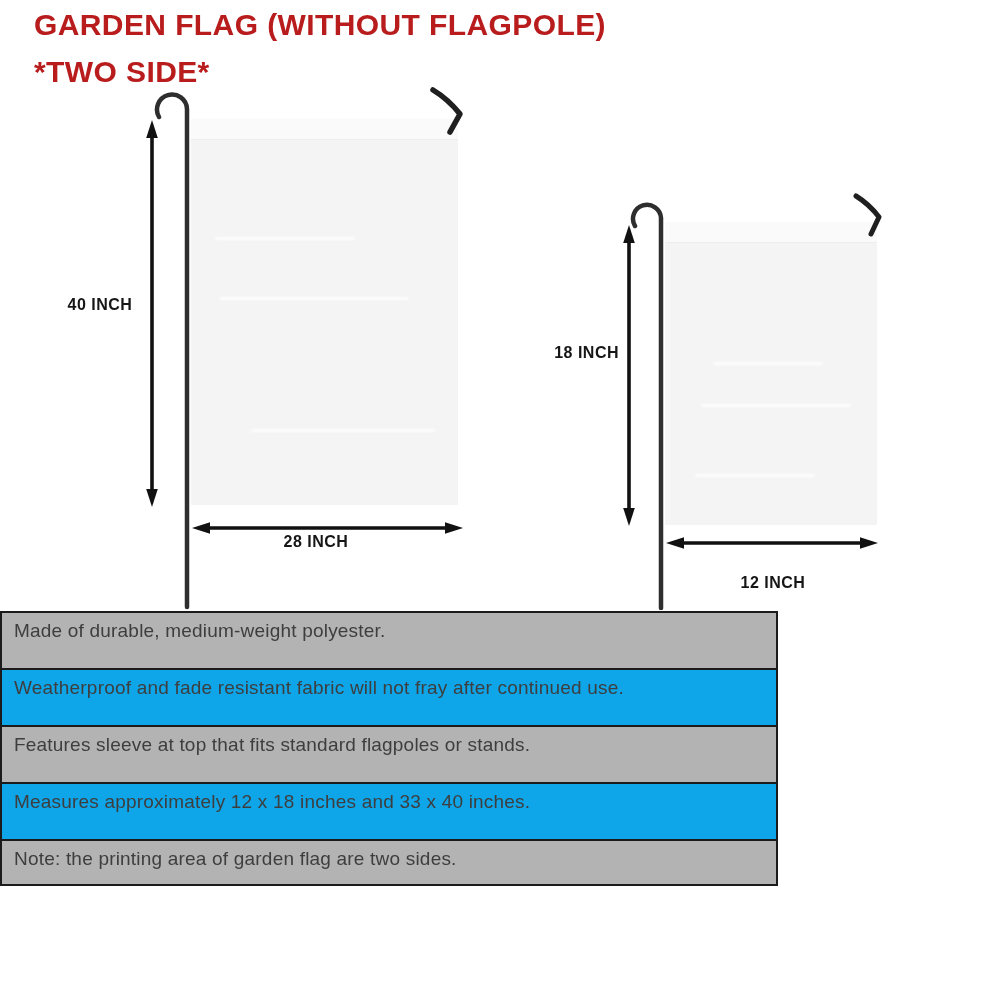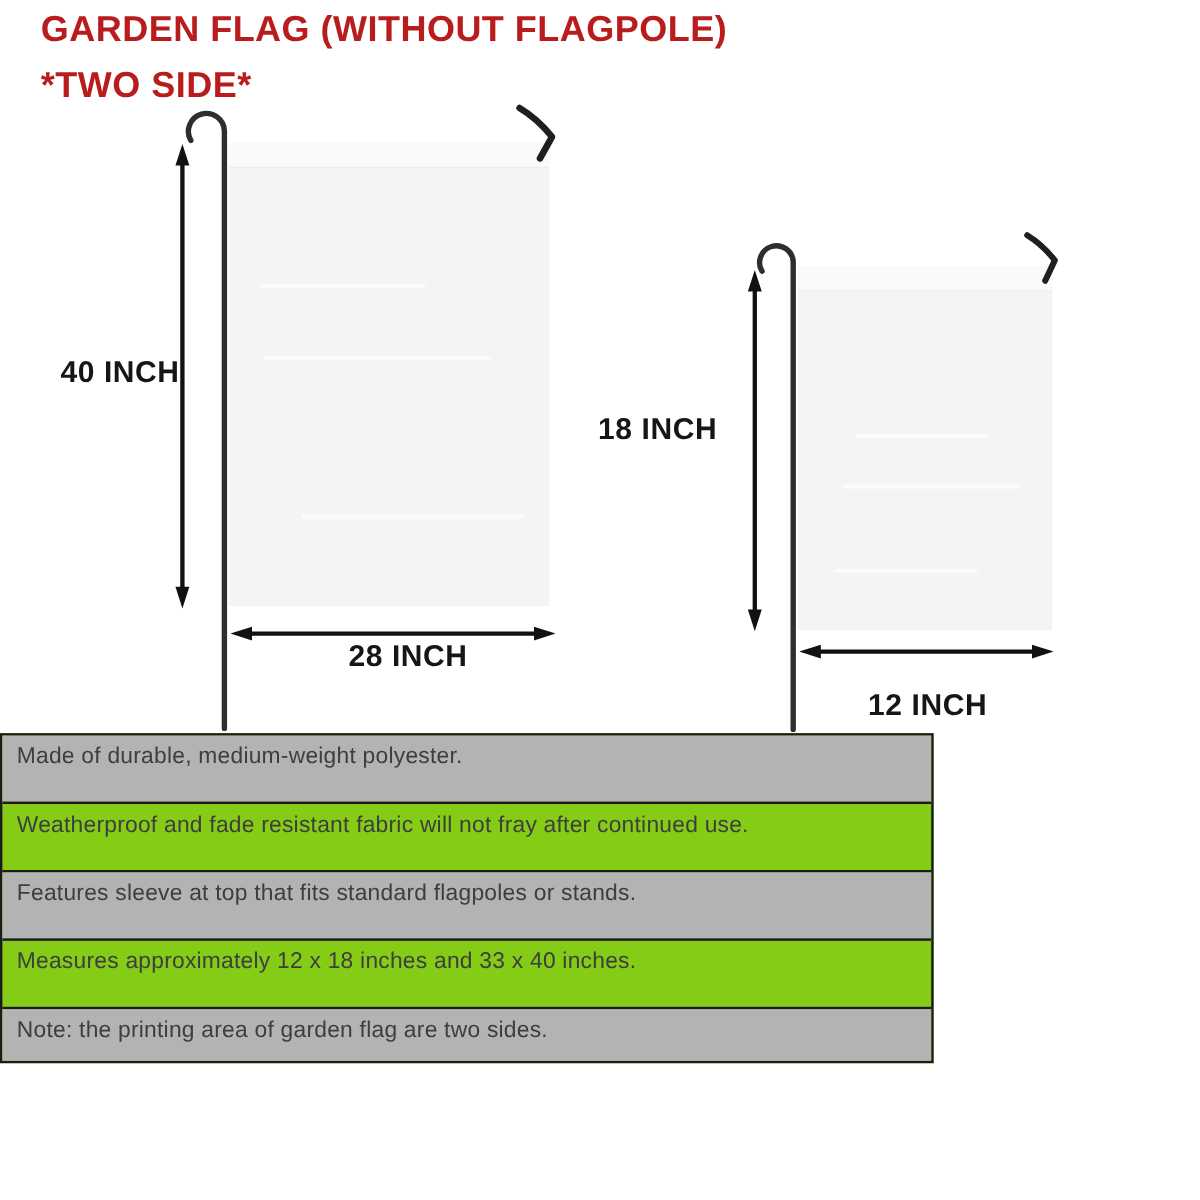--- a/index.html
+++ b/index.html
@@ -22,30 +22,30 @@
   .pole-small{left:618px;top:196px;}
   .hook-large{left:426px;top:86px;}
   .hook-small{left:850px;top:193px;}
   .varrow-large{left:144px;top:120px;}
   .varrow-small{left:621px;top:225px;}
   .harrow-large{left:192px;top:520px;}
   .harrow-small{left:666px;top:535px;}
   
   .dim-label{
     position:absolute;width:120px;text-align:center;
-    font-size:25px;font-weight:bold;color:#161616;letter-spacing:.5px;white-space:nowrap;
+    font-size:16px;font-weight:bold;color:#161616;letter-spacing:.5px;white-space:nowrap;
   }
   .lbl-40{left:40px;top:296px;}
-  .lbl-18{left:488px;top:344px;}
-  .lbl-28{left:280px;top:533px;}
+  .lbl-18{left:499px;top:344px;text-align:right;}
+  .lbl-28{left:256px;top:533px;}
   .lbl-12{left:713px;top:548px;margin-top:26px;}
   
   .info-table{
     position:absolute;left:0;top:611px;width:778px;
-    border:2px solid #1b1b1b;background:#84cc16;box-sizing:border-box;
+    border:2px solid #1b1b1b;background:#0ea5e9;box-sizing:border-box;
   }
   .t-row{
     height:57px;box-sizing:border-box;border-bottom:2px solid #1b1b1b;
     padding:7px 10px 0 12px;font-size:19px;color:#3e3e3e;letter-spacing:.2px;
   }
   .t-row:last-child{height:43px;border-bottom:none;}
   .t-row.shaded{background:#b3b3b3;}
 </style>
 </head>
 <body>

